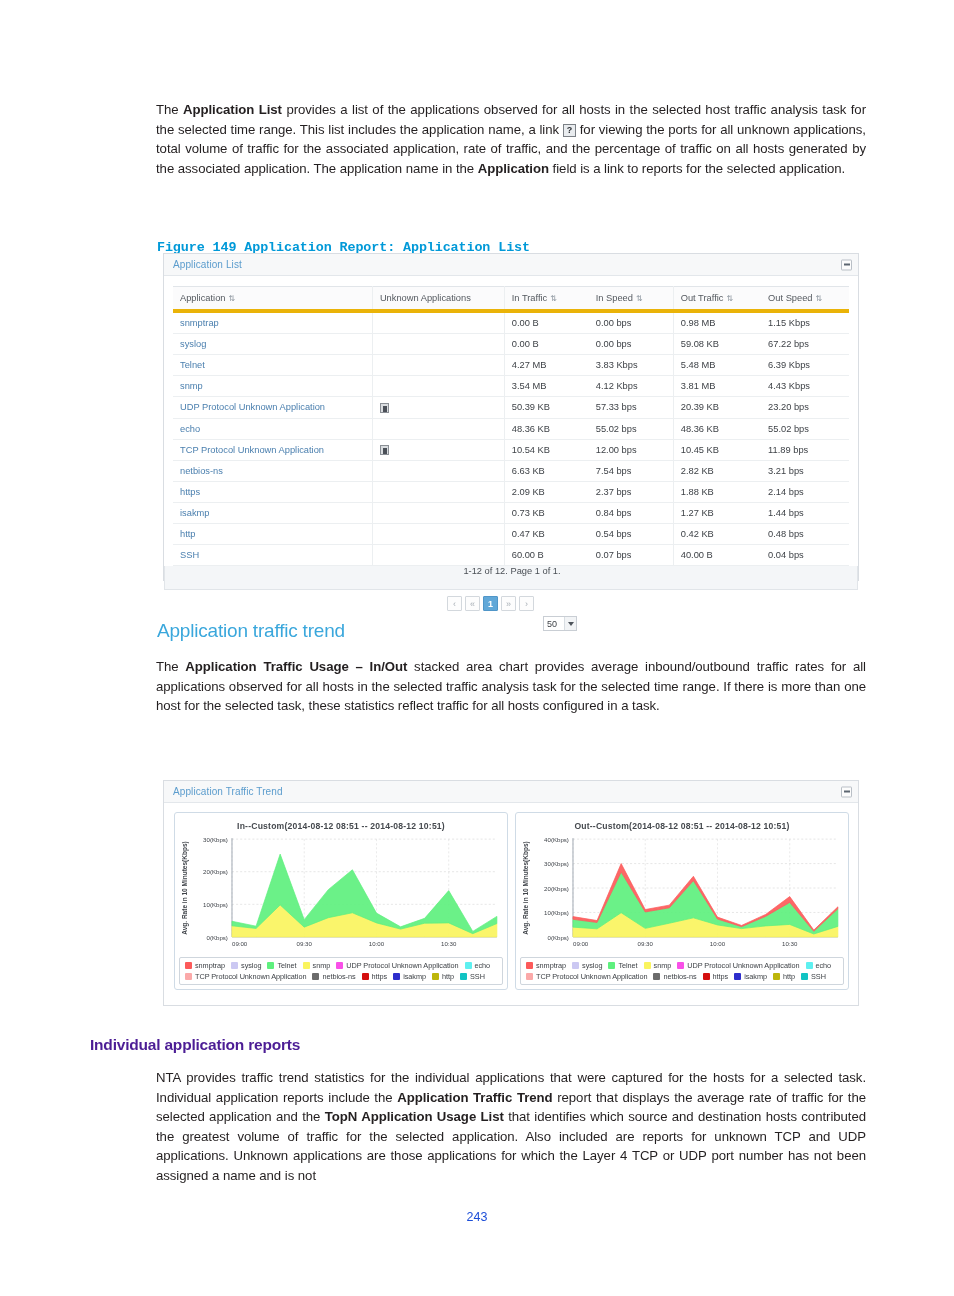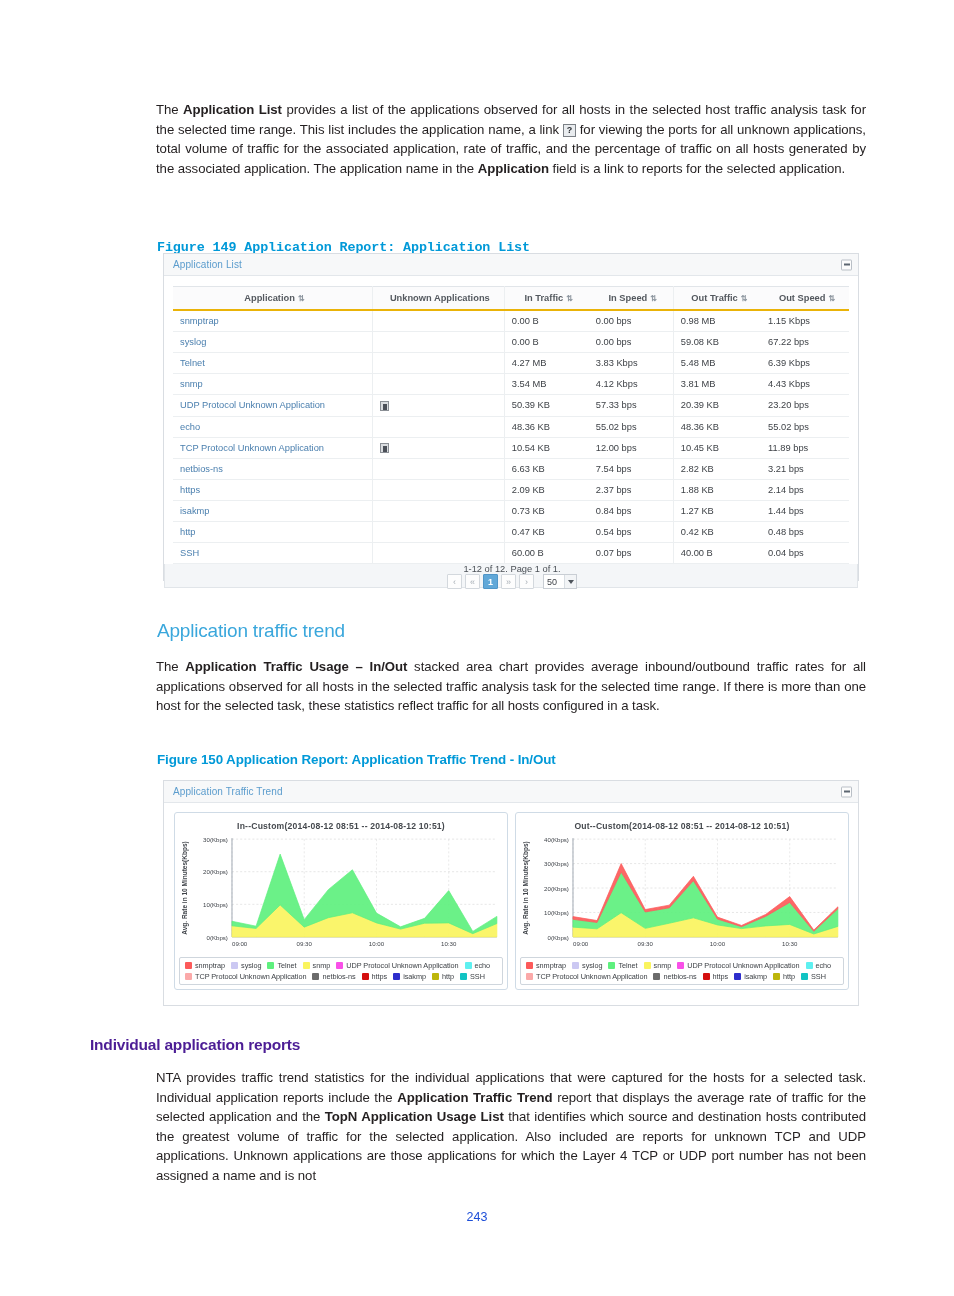--- a/index.html
+++ b/index.html
@@ -90,28 +90,28 @@
   .panel-body { padding:9px 10px 8px 10px; }
 
   
   table.applist {
     width:100%;
     border-collapse:collapse;
     font-size:9.3px;
     table-layout:fixed;
   }
   table.applist th {
-    text-align:center;
-    font-weight:bold;
+    text-align:left;
+    font-weight:normal;
     color:#54595f;
     font-size:9.3px;
     padding:6px 4px 6px 7px;
     background:#fbfbfc;
     border-top:1px solid #e1e5e9;
-    border-bottom:2px solid #eab308;
+    border-bottom:4px solid #eab308;
     white-space:nowrap;
   }
   table.applist th .srt {
     color:#8d969f;
     font-size:8px;
     margin-left:3px;
     letter-spacing:-1px;
   }
   table.applist td {
     padding:5px 4px 5px 7px;
@@ -175,20 +175,21 @@
   }
   .pgsel {
     margin-left:6px;
     width:34px; height:15px;
     border:1px solid #c9ced4;
     background:#ffffff;
     display:flex; align-items:center;
     font-size:9px; color:#3e4247;
     padding-left:3px;
     position:relative;
+    margin-top:40px;
   }
   .pgsel .caret {
     position:absolute; right:0; top:0;
     width:12px; height:100%;
     border-left:1px solid #d8dde2;
     background:#f2f4f6;
     display:flex; align-items:center; justify-content:center;
   }
   .pgsel .caret::after {
     content:"";
@@ -403,21 +404,20 @@
 
   <div class="h2" style="left:157px; top:620px;">Application traffic trend</div>
 
   <div class="para" style="left:156px; top:657px; width:710px;">
     The <b>Application Traffic Usage – In/Out</b> stacked area chart provides average inbound/outbound traffic
     rates for all applications observed for all hosts in the selected traffic analysis task for the selected time
     range. If there is more than one host for the selected task, these statistics reflect traffic for all hosts
     configured in a task.
   </div>
 
-  <div class="fig-caption" style="left:157px; top:752px;">Figure 150 Application Report: Application Traffic Trend - In/Out</div>
 
   <div class="panel" style="left:163px; top:780px; width:696px; height:226px;">
     <div class="panel-head">
       <span class="panel-title">Application Traffic Trend</span>
       <span class="collapse-btn">
           <i></i>
         </span>
     </div>
     <div class="panel-body" style="padding:9px 9px 9px 10px;">
       <div class="charts-row" id="charts-row">

